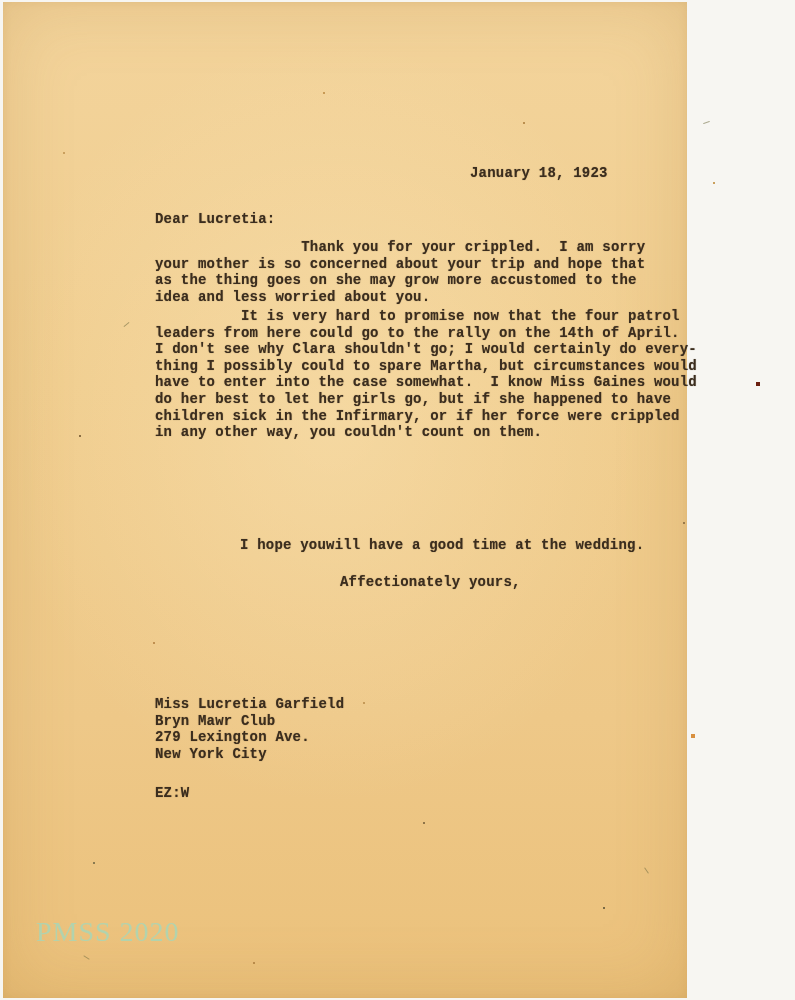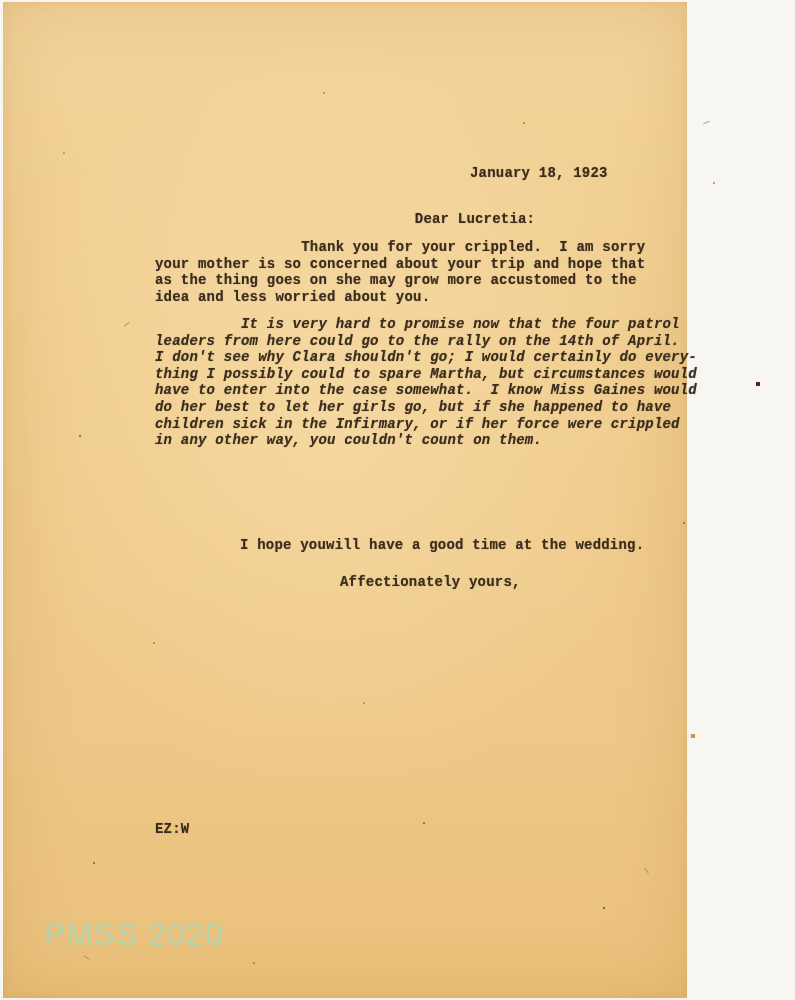--- a/index.html
+++ b/index.html
@@ -58,34 +58,34 @@
     font-size: 14px;
     font-weight: 700;
     line-height: 16.6px;
     color: var(--ink, #3b2d1e);
     white-space: pre-wrap;
     width: 620px;
     text-shadow: 0 0 1px rgba(59,45,30,0.55);
     letter-spacing: 0.2px;
   }
   .date       { left: 470px; top: 165px; }
-  .salutation { left: 165px; top: 211px; text-align: center; }
+  .salutation { left: 155px; top: 211px; }
   .para-1     { left: 155px; top: 239px; }
-  .para-2     { left: 155px; top: 316px; font-style: italic; }
+  .para-2     { left: 155px; top: 308px; }
   .para-3     { left: 155px; top: 463px; }
   .para-4     { left: 154px; top: 537px; }
   .closing    { left: 340px; top: 574px; }
   .recipient  { left: 155px; top: 696px; }
-  .initials   { left: 155px; top: 785px; margin-top: 36px; }
+  .initials   { left: 155px; top: 785px; }
 
   .watermark {
     position: absolute;
-    left: 44px; top: 916px;
-    font-family: Liberation Sans, sans-serif;
-    font-size: 32px;
+    left: 36px; top: 916px;
+    font-family: Liberation Serif, serif;
+    font-size: 28px;
     font-weight: 400;
     letter-spacing: 1px;
     opacity: 0.85;
   }
 </style>
 </head>
 <body>
 
 <div class="scan">
   <div class="paper">
@@ -105,16 +105,20 @@
   <div class="type para-2">          It is very hard to promise now that the four patrol
 leaders from here could go to the rally on the 14th of April.
 I don't see why Clara shouldn't go; I would certainly do every-
 thing I possibly could to spare Martha, but circumstances would
 have to enter into the case somewhat.  I know Miss Gaines would
 do her best to let her girls go, but if she happened to have
 children sick in the Infirmary, or if her force were crippled
 in any other way, you couldn't count on them.</div>
   <div class="type para-4">          I hope youwill have a good time at the wedding.</div>
   <div class="type closing">Affectionately yours,</div>
+  <div class="type recipient">Miss Lucretia Garfield
+Bryn Mawr Club
+279 Lexington Ave.
+New York City</div>
   <div class="type initials">EZ:W</div>
 
   <div class="watermark" style="color: rgb(169, 214, 182);">PMSS 2020</div>
 </div>
 
 </body></html>

